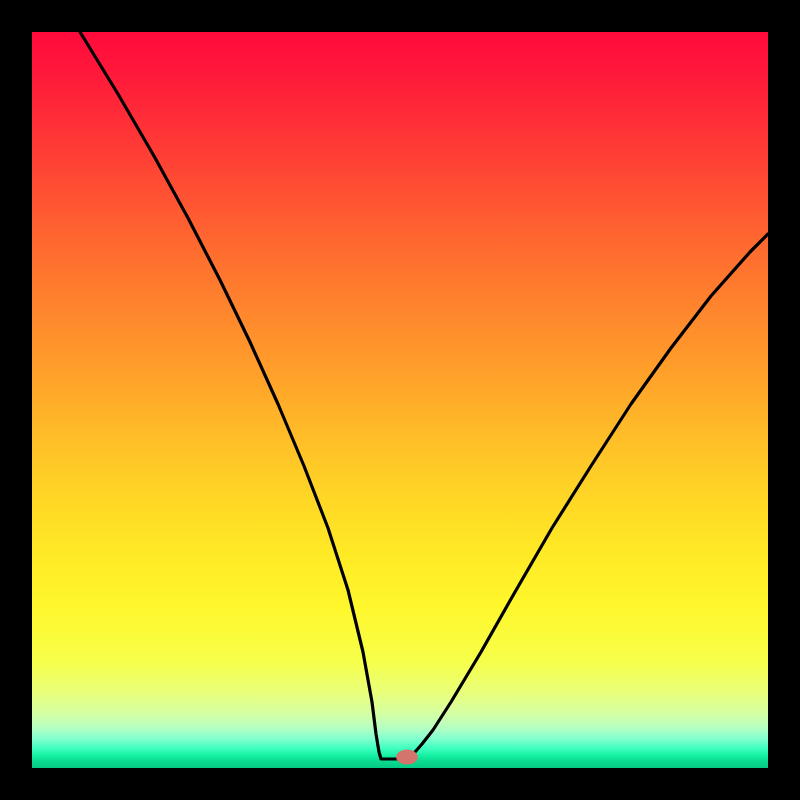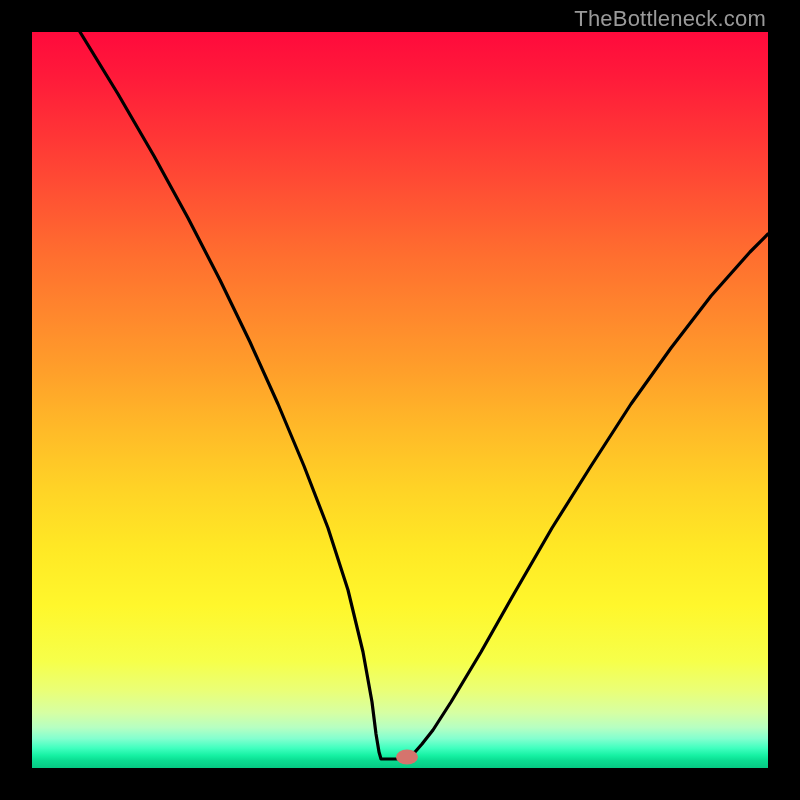--- a/index.html
+++ b/index.html
@@ -87,14 +87,13 @@
   <div class="plot">
     <div class="gradient"></div>
 
     <svg class="curve-svg" viewBox="0 0 736 736" preserveAspectRatio="none">
       <path id="curve-path" fill="none" stroke="#000" stroke-width="3.2" stroke-linecap="round" stroke-linejoin="round" d="M 48 0 L 86 62 L 122 124 L 156 186 L 188 248 L 218 310 L 246 372 L 272 434 L 296 496 L 316 558 L 331 620 L 340 670 L 344 702 L 347 720 L 349 727 L 371 727 L 378 725 L 383 720 L 390 712 L 401 698 L 419 670 L 449 620 L 483 560 L 520 496 L 559 434 L 599 372 L 639 316 L 679 264 L 718 220 L 736 202"></path>
     </svg>
 
     <div id="marker" class="ellipse" style="left: 375px; top: 725px;"></div>
   </div>
 
-  <div class="watermark">TheBottleneck.com</div>
 </div>
 
 </body></html>

